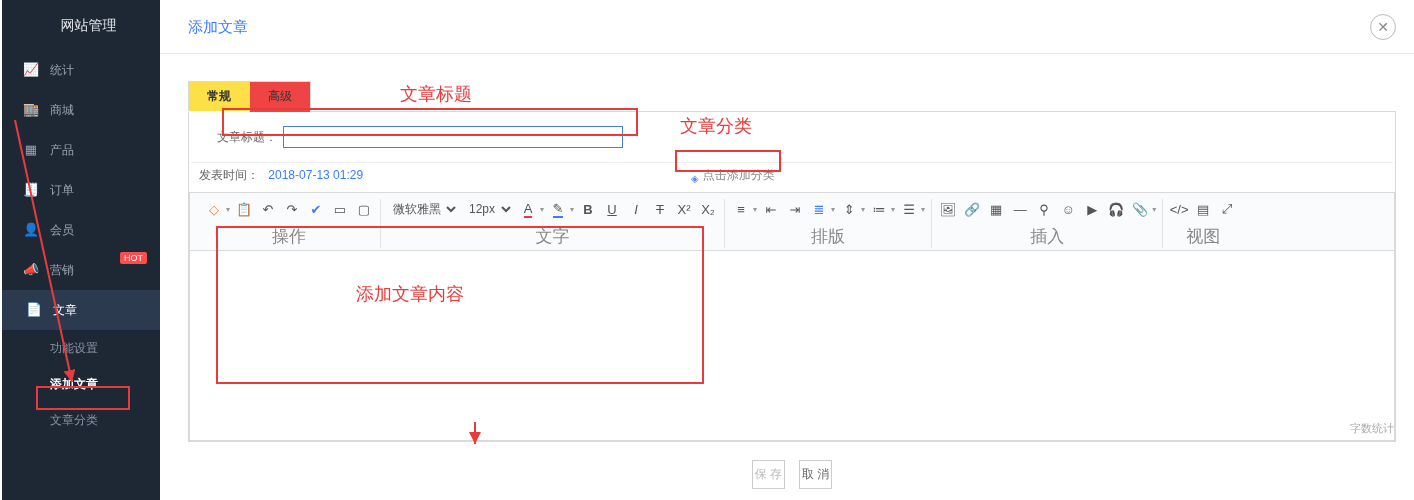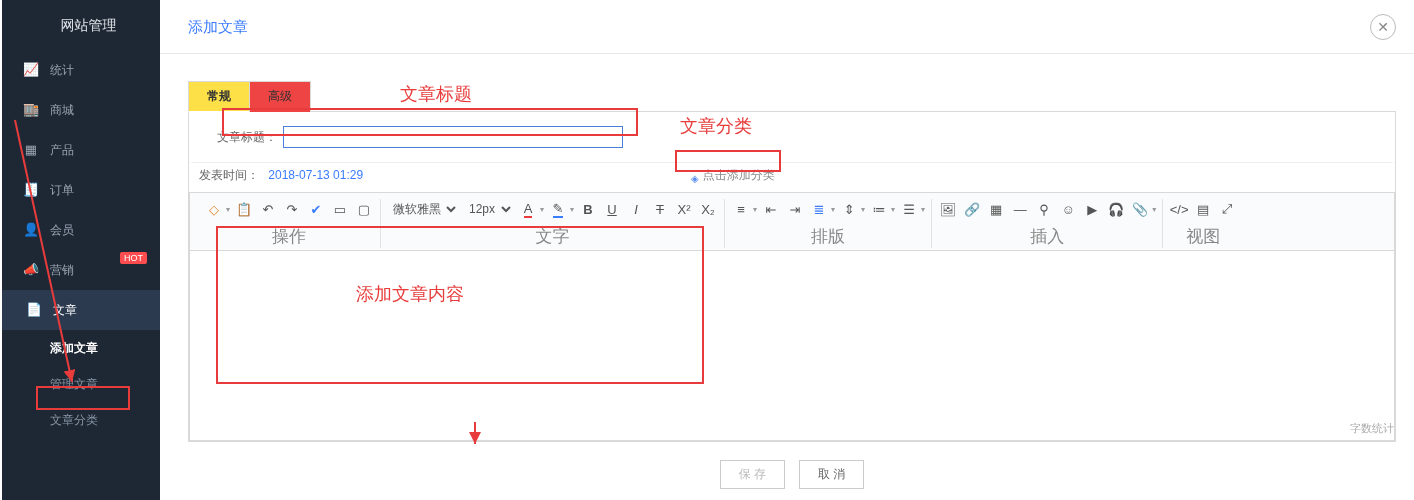--- a/index.html
+++ b/index.html
@@ -32,21 +32,21 @@
 .toolbar-group { display: flex; flex-direction: column; align-items: center; padding: 0 6px; border-right: 1px solid #e3e3e3; }
 .toolbar-group:last-child { border-right: none; }
 .toolbar-icons { display: flex; align-items: center; gap: 4px; flex-wrap: nowrap; }
 .tb-btn { width: 20px; height: 20px; display: inline-flex; align-items: center; justify-content: center; cursor: pointer; color: #555; font-size: 13px; border-radius: 2px; }
 .tb-sel { height: 20px; border: none; background: transparent; font-size: 12px; color: #555; cursor: pointer; padding: 0 2px; }
 .toolbar-group-label { font-size: 17px; color: #888; margin-top: 6px; }
 .dd { font-size: 8px; color: #999; margin-left: -2px; cursor: pointer; }
 .editor-area { border: 1px solid #d9d9d9; border-top: none; height: 190px; position: relative; background: #fff; }
 .word-count { position: absolute; right: 0; bottom: 4px; color: #aaa; font-size: 11px; }
 .footer-btns { text-align: center; padding: 18px 0; display: flex; justify-content: center; gap: 14px; }
-.btn { padding: 5px 18px; border: 1px solid #ccc; background: #fff; cursor: pointer; font-size: 12px; color: #666; }
+.btn { padding: 5px 2px; border: 1px solid #ccc; background: #fff; cursor: pointer; font-size: 12px; color: #666; }
 .btn.disabled { color: #bbb; cursor: not-allowed; }
 
 .anno-box { position: absolute; border: 2px solid #e83c3c; pointer-events: none; }
 .anno-label { position: absolute; color: #e83c3c; font-size: 18px; font-family: Liberation Mono, monospace; pointer-events: none; }
 .anno-arrow { position: absolute; pointer-events: none; }
 .row-2 { padding-top: 4px; padding-bottom: 8px; }
 .row-2 .publish-block { flex: 0 0 auto; }
 .row-2 .spacer { width: 320px; }
 </style>
 </head>
@@ -76,22 +76,22 @@
     </div>
   <div class="sidebar-item">
       <span class="icon">📣</span>
       <span>营销</span>
       <span class="hot-badge">HOT</span>
     </div>
   <div class="sidebar-item highlighted">
       <span class="icon">📄</span>
       <span>文章</span>
     </div>
+  <div class="sidebar-sub">功能设置</div>
   <div class="sidebar-sub selected">添加文章</div>
-  <div class="sidebar-sub">管理文章</div>
   <div class="sidebar-sub">文章分类</div>
 </div>
 
 <div class="main">
   <div class="page-header">
     <span class="page-title">添加文章</span>
     <span class="close-btn">✕</span>
   </div>
 
   <div class="content">

